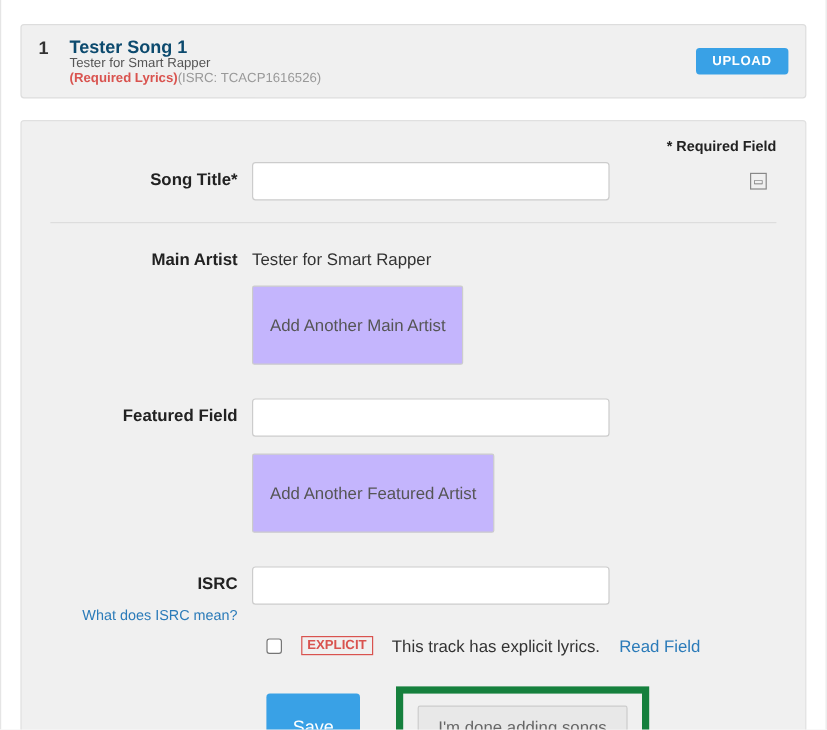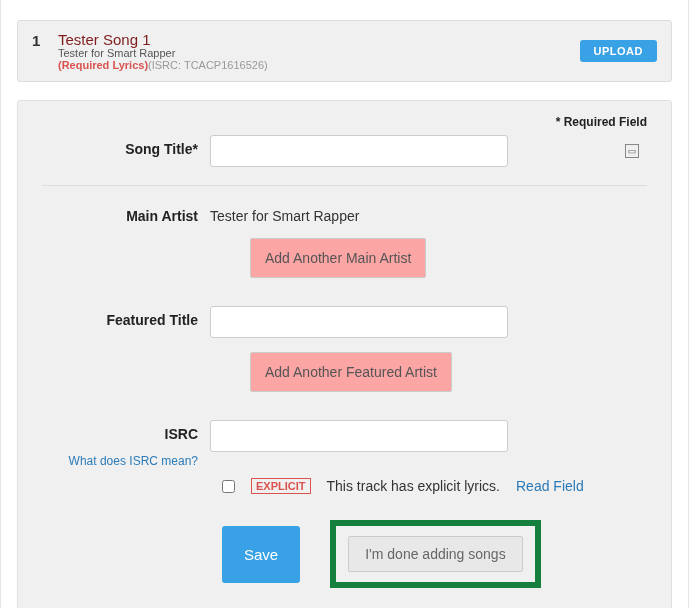--- a/index.html
+++ b/index.html
@@ -1,39 +1,39 @@
 <!DOCTYPE html>
 <html><head>
 <meta charset="utf-8">
 <style>
 * { box-sizing: border-box; margin: 0; padding: 0; }
 body { font-family: "Helvetica Neue", Arial, sans-serif; font-size: 14px; color: #333; background: #fff; }
 .outer { width: 689px; height: 608px; padding: 20px 16px; border-left: 1px solid #e5e5e5; border-right: 1px solid #e5e5e5; }
 .track-row { background: #f0f0f0; border: 1px solid #ddd; border-radius: 3px; padding: 10px 14px; display: flex; align-items: flex-start; }
 .track-num { font-weight: bold; font-size: 15px; width: 26px; padding-top: 1px; }
 .track-info { flex: 1; }
-.track-title { font-weight: normal; font-size: 15px; color: #7f1d1d; }
+.track-title { font-weight: bold; font-size: 15px; color: #0c4a6e; }
 .track-artist { font-size: 11px; color: #555; margin-top: -1px; }
 .track-meta { font-size: 11px; margin-top: 0; }
 .explicit-tag { color: #d9534f; font-weight: bold; }
 .isrc-tag { color: #999; }
 .upload-btn { background: #39a1e6; color: #fff; font-weight: bold; font-size: 11px; letter-spacing: 0.5px; border: none; border-radius: 3px; padding: 5px 14px; cursor: pointer; align-self: center; }
 
 .form-panel { background: #f0f0f0; border: 1px solid #e0e0e0; border-radius: 3px; margin-top: 18px; padding: 14px 24px 30px; }
 .req-note { text-align: right; font-size: 12px; font-weight: bold; color: #222; }
 .form-row { display: flex; align-items: flex-start; margin-top: 16px; }
 .form-row.first { margin-top: 6px; }
 .label-col { width: 168px; text-align: right; padding-right: 12px; font-weight: bold; font-size: 14px; color: #222; padding-top: 6px; }
 .field-col { flex: 1; }
 .text-input { width: 298px; padding: 7px 8px; border: 1px solid #ccc; border-radius: 3px; background: #fff; font-size: 14px; }
 .title-input { position: relative; }
 .title-icon { position: absolute; right: 8px; top: 50%; transform: translateY(-50%); width: 14px; height: 14px; border: 1px solid #888; font-size: 9px; line-height: 12px; text-align: center; color: #666; pointer-events: none; }
 .divider { border: none; border-top: 1px solid #ddd; margin: 18px 0 0; }
 .static-text { padding-top: 6px; display: inline-block; color: #333; }
-.btn-secondary { background: #fca5a5; border: 1px solid #ccc; color: #555; font-size: 14px; padding: 11px 14px; border-radius: 2px; cursor: pointer; margin-top: 14px; margin-left: 40px; }
+.btn-secondary { background: #c4b5fd; border: 1px solid #ccc; color: #555; font-size: 14px; padding: 24px 14px; border-radius: 2px; cursor: pointer; margin-top: 14px; }
 .isrc-help { font-size: 12px; color: #2b7bb9; text-align: right; padding-right: 12px; margin-top: 2px; width: 168px; cursor: pointer; }
 .explicit-row { display: flex; align-items: center; gap: 16px; margin-top: 10px; margin-left: 180px; font-size: 14px; }
 .explicit-box { border: 1px solid #d9534f; color: #d9534f; font-size: 11px; font-weight: bold; padding: 1px 4px; }
 .read-more { color: #2b7bb9; cursor: pointer; }
 .action-row { display: flex; align-items: center; margin-top: 26px; margin-left: 180px; gap: 30px; }
 .btn-primary { background: #39a1e6; color: #fff; border: none; font-size: 15px; padding: 20px 22px; border-radius: 3px; cursor: pointer; }
 .highlight-frame { border: 6px solid #15803d; padding: 10px 12px; display: inline-block; }
 .done-btn { background: #e8e8e8; border: 1px solid #ccc; color: #666; font-size: 14px; padding: 9px 16px; border-radius: 2px; cursor: pointer; }
 input[type=checkbox] { width: 13px; height: 13px; cursor: pointer; }
 </style>
@@ -71,21 +71,21 @@
 
     <div class="form-row">
       <div class="label-col">Main Artist</div>
       <div class="field-col">
         <span class="static-text">Tester for Smart Rapper</span><br>
         <button class="btn-secondary">Add Another Main Artist</button>
       </div>
     </div>
 
     <div class="form-row" style="margin-top:28px;">
-      <div class="label-col">Featured Title</div>
+      <div class="label-col">Featured Field</div>
       <div class="field-col">
         <input type="text" class="text-input" style=""><br>
         <button class="btn-secondary">Add Another Featured Artist</button>
       </div>
     </div>
 
     <div class="form-row" style="margin-top:28px;">
       <div style="width:168px;">
         <div class="label-col" style="width:168px;">ISRC</div>
       </div>

